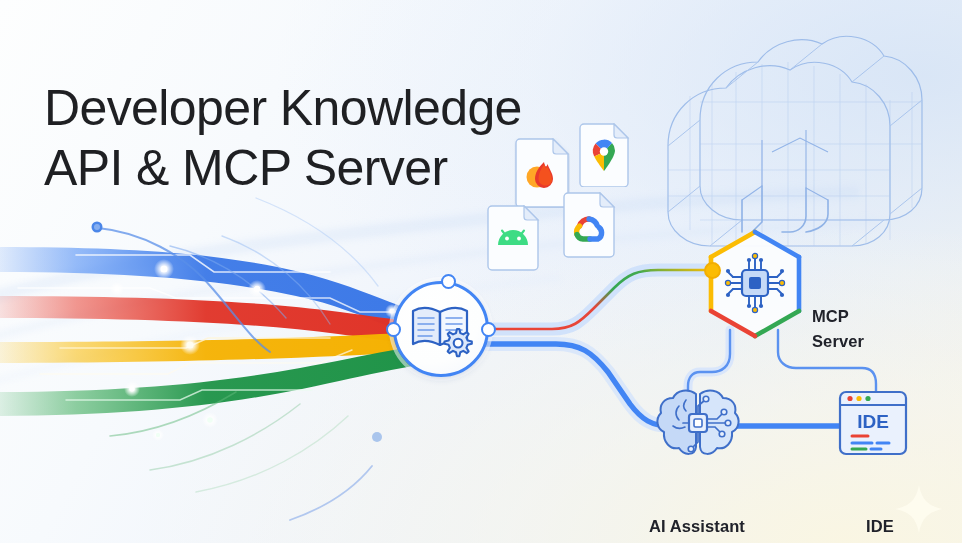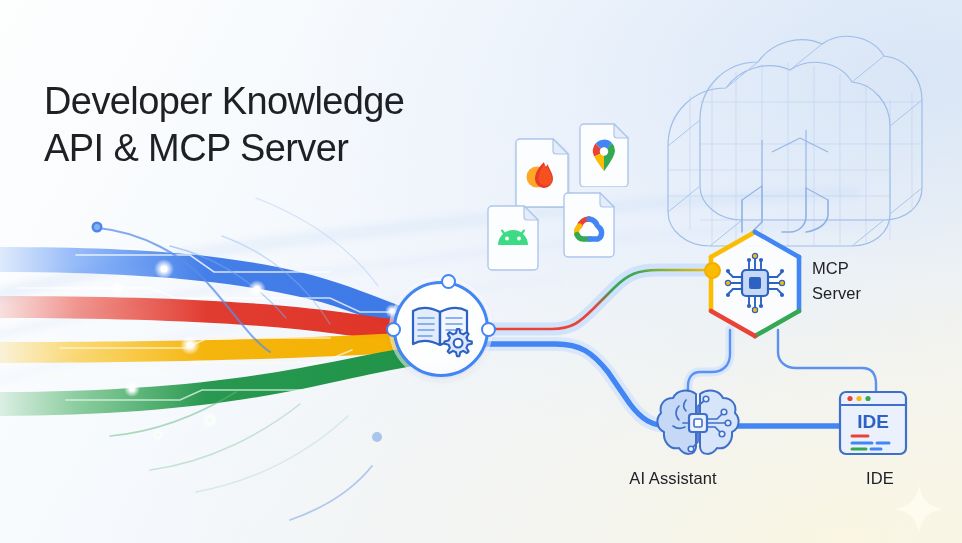--- a/index.html
+++ b/index.html
@@ -16,21 +16,21 @@
   #bg-svg, #wire-svg, #flow-svg{position:absolute;left:0;top:0;width:962px;height:543px;}
   #bg-svg{z-index:1;}
   #flow-svg{z-index:2;}
 
   .node{position:absolute;z-index:6;}
 
   
   #title{
     position:absolute;left:44px;top:78px;z-index:8;
     color:#1f2023;
-    font-size:38px;line-height:47px;
+    font-size:50px;line-height:60px;
     font-weight:500;
     letter-spacing:-0.6px;
     white-space:pre-line;
   }
 
   
   #api-node{left:393px;top:281px;width:96px;height:96px;}
   #api-circle{
     position:absolute;inset:0;border-radius:50%;
     background:radial-gradient(circle at 38% 32%, #ffffff 0%, #fdfefe 60%, #f2f6fd 100%);
@@ -41,26 +41,26 @@
   .conn-dot{
     position:absolute;width:15px;height:15px;border-radius:50%;
     background:#fff;border:2.5px solid #4285f4;box-sizing:border-box;z-index:7;
   }
   #api-dot-top{left:441px;top:274px;}
   #api-dot-left{left:386px;top:322px;}
   #api-dot-right{left:481px;top:322px;}
 
   .node-label{
     position:absolute;z-index:8;text-align:center;
-    color:#20222a;font-size:15.5px;line-height:20px;font-weight:400;
-    white-space:pre-line;letter-spacing:0.1px;
+    color:#20222a;font-size:15.5px;line-height:20px;font-weight:700;
+    white-space:pre-line;letter-spacing:0.1px;margin-top:48px;
   }
   #api-label{left:351px;top:390px;width:180px;}
   #mcp-label{left:812px;top:256px;width:120px;text-align:left;font-size:16.5px;line-height:25px;}
-  #ai-label{left:588px;top:468px;width:170px;font-size:16.5px;}
+  #ai-label{left:612px;top:468px;width:170px;font-size:16.5px;}
   #ide-label{left:820px;top:468px;width:120px;font-size:16.5px;}
 
   
   #mcp-node{left:703px;top:228px;width:104px;height:112px;}
 
   
   #ai-node{left:655px;top:386px;width:86px;height:76px;}
 
   
   #ide-node{left:838px;top:390px;width:70px;height:66px;}

